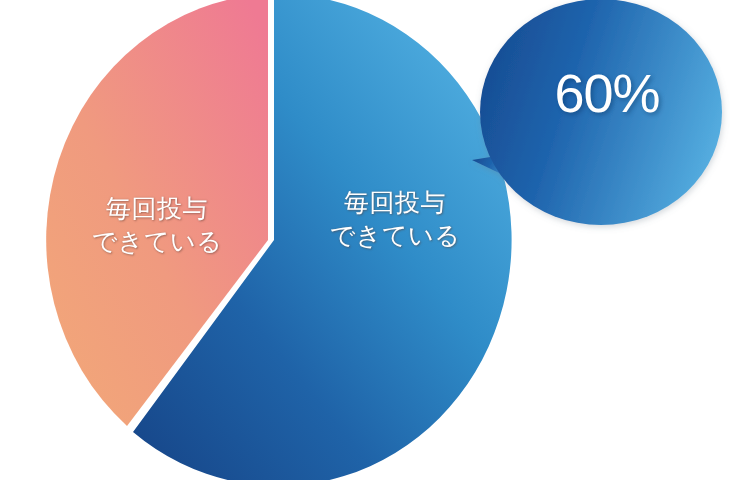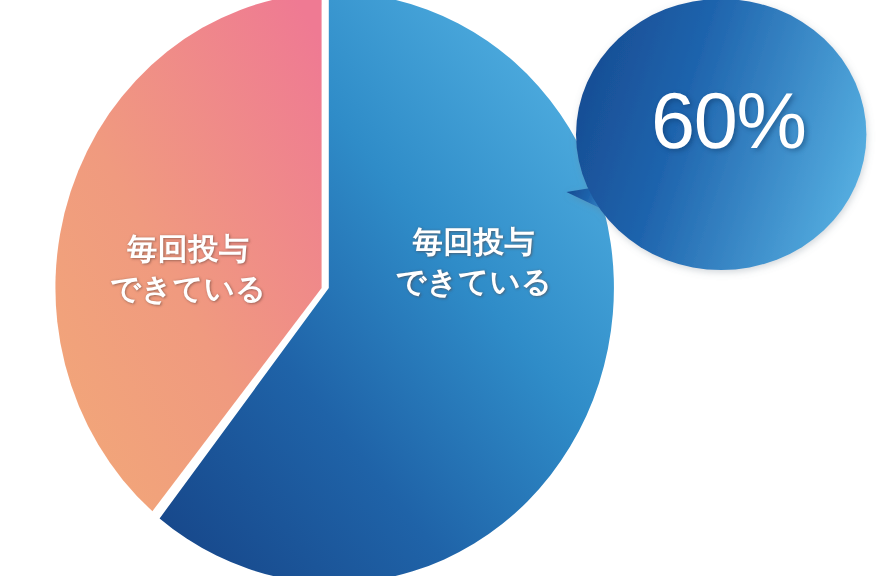--- a/index.html
+++ b/index.html
@@ -23,21 +23,21 @@
     position: absolute;
     left: 0;
     top: 0;
     width: 744px;
     height: 480px;
     display: block;
   }
   .slice-label {
     position: absolute;
     color: #ffffff;
-    font-weight: bold;
+    font-weight: normal;
     text-align: center;
     line-height: 1.32;
     letter-spacing: 0.5px;
     text-shadow: 1px 1px 2px rgba(90,60,50,0.45), 0 0 2px rgba(120,90,80,0.30);
     pointer-events: none;
     white-space: nowrap;
   }
   #label-left {
     left: 62px;
     top: 192px;
@@ -53,21 +53,21 @@
   .slice-label .ln {
     display: block;
   }
   #callout-value {
     position: absolute;
     left: 512px;
     top: 62px;
     width: 190px;
     text-align: center;
     color: #ffffff;
-    font-size: 66px;
+    font-size: 54px;
     font-weight: normal;
     letter-spacing: -1px;
     text-shadow: 2px 2px 4px rgba(12,50,95,0.45);
     pointer-events: none;
   }
 </style>
 </head>
 <body>
 
 <div id="figure">

